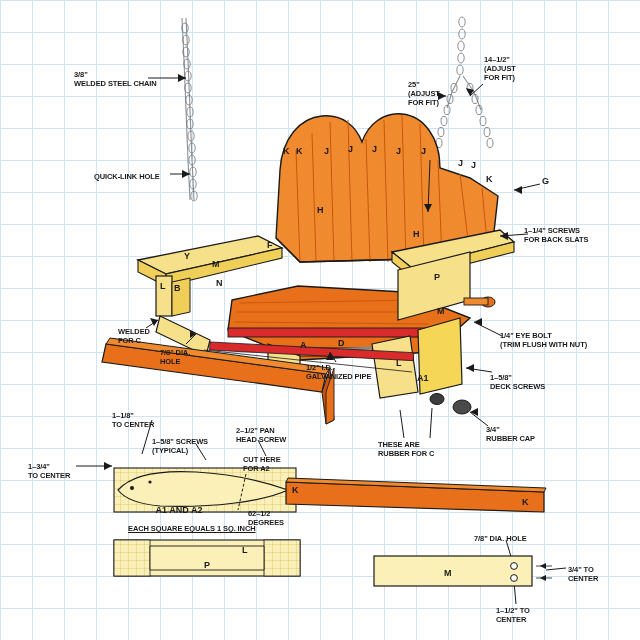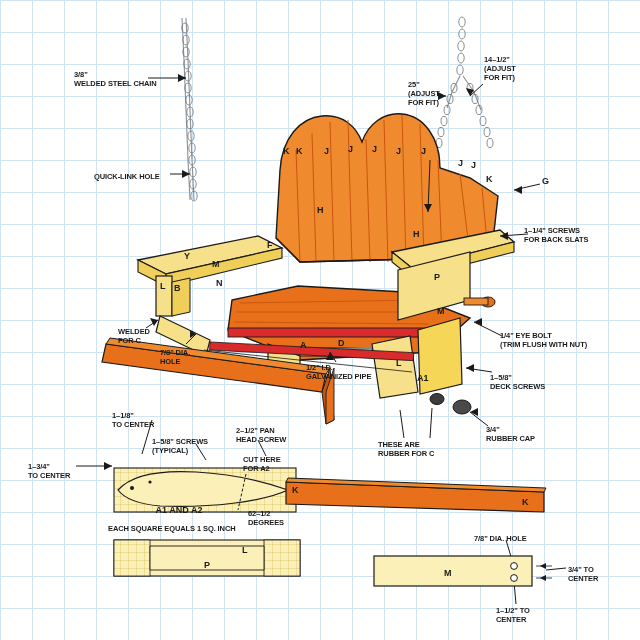--- a/index.html
+++ b/index.html
@@ -293,21 +293,21 @@
   <div class="lbl" style="left:152px; top:437px;">1–5/8" SCREWS
 (TYPICAL)</div>
   <div class="lbl" style="left:236px; top:426px;">2–1/2" PAN
 HEAD SCREW</div>
   <div class="lbl" style="left:28px;  top:462px;">1–3/4"
 TO CENTER</div>
   <div class="lbl" style="left:243px; top:455px;">CUT HERE
 FOR A2</div>
   <div class="lbl" style="left:248px; top:509px;">62–1/2
 DEGREES</div>
-  <div class="lbl" style="left:108px; top:524px;">EACH SQUARE EQUALS 1 SQ. INCH</div>
+  <div class="lbl" style="left:128px; top:524px;text-decoration:underline;">EACH SQUARE EQUALS 1 SQ. INCH</div>
   <div class="lbl" style="left:474px; top:534px;">7/8" DIA. HOLE</div>
   <div class="lbl" style="left:568px; top:565px;">3/4" TO
 CENTER</div>
   <div class="lbl" style="left:496px; top:606px;">1–1/2" TO
 CENTER</div>
 
   <div class="part" style="left:542px; top:177px;">G</div>
   <div class="part" style="left:283px; top:147px;">K</div>
   <div class="part" style="left:296px; top:147px;">K</div>
   <div class="part" style="left:324px; top:147px;">J</div>

